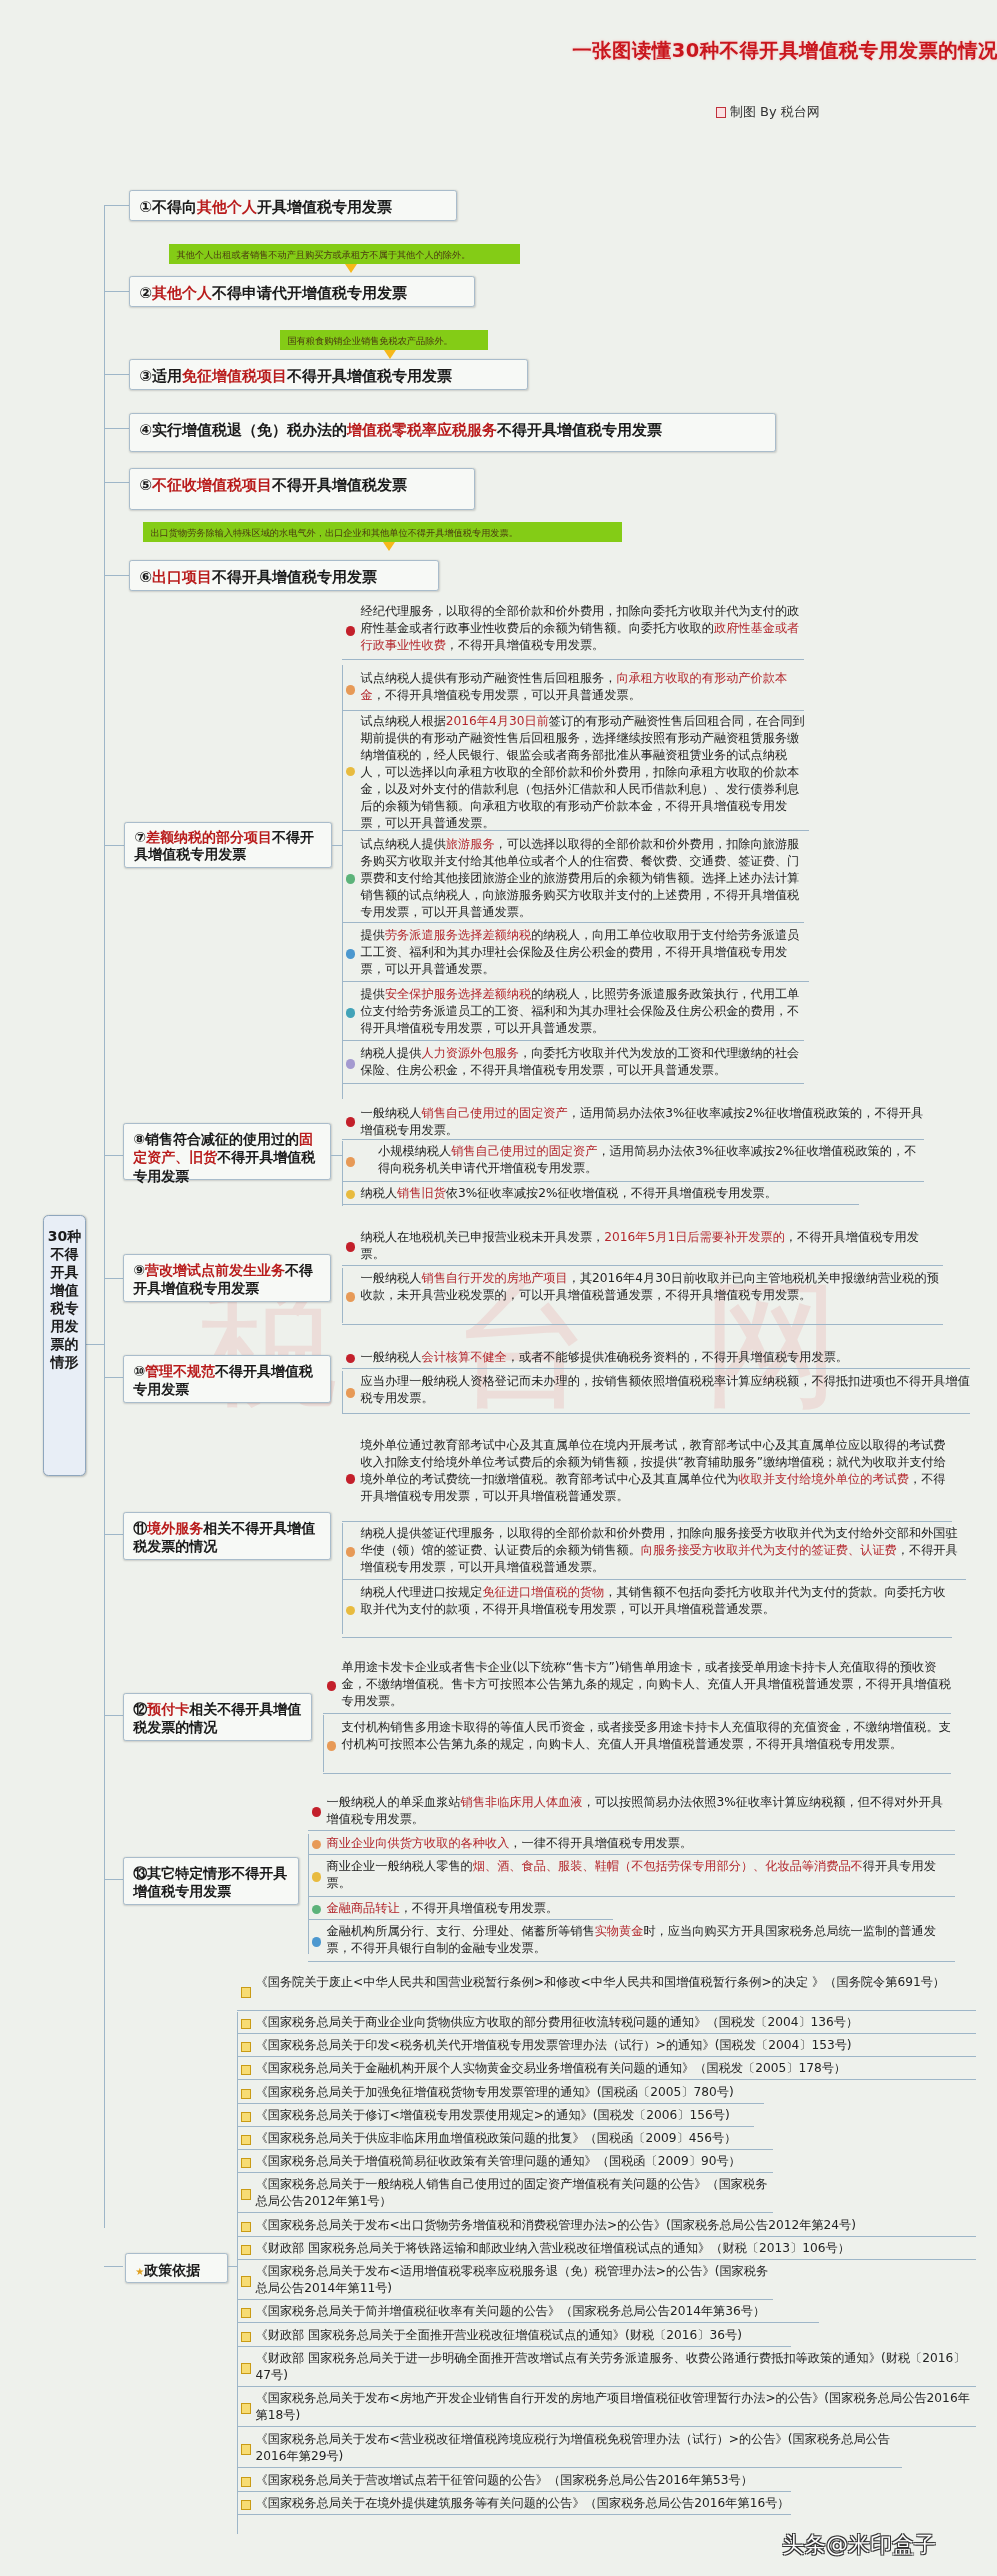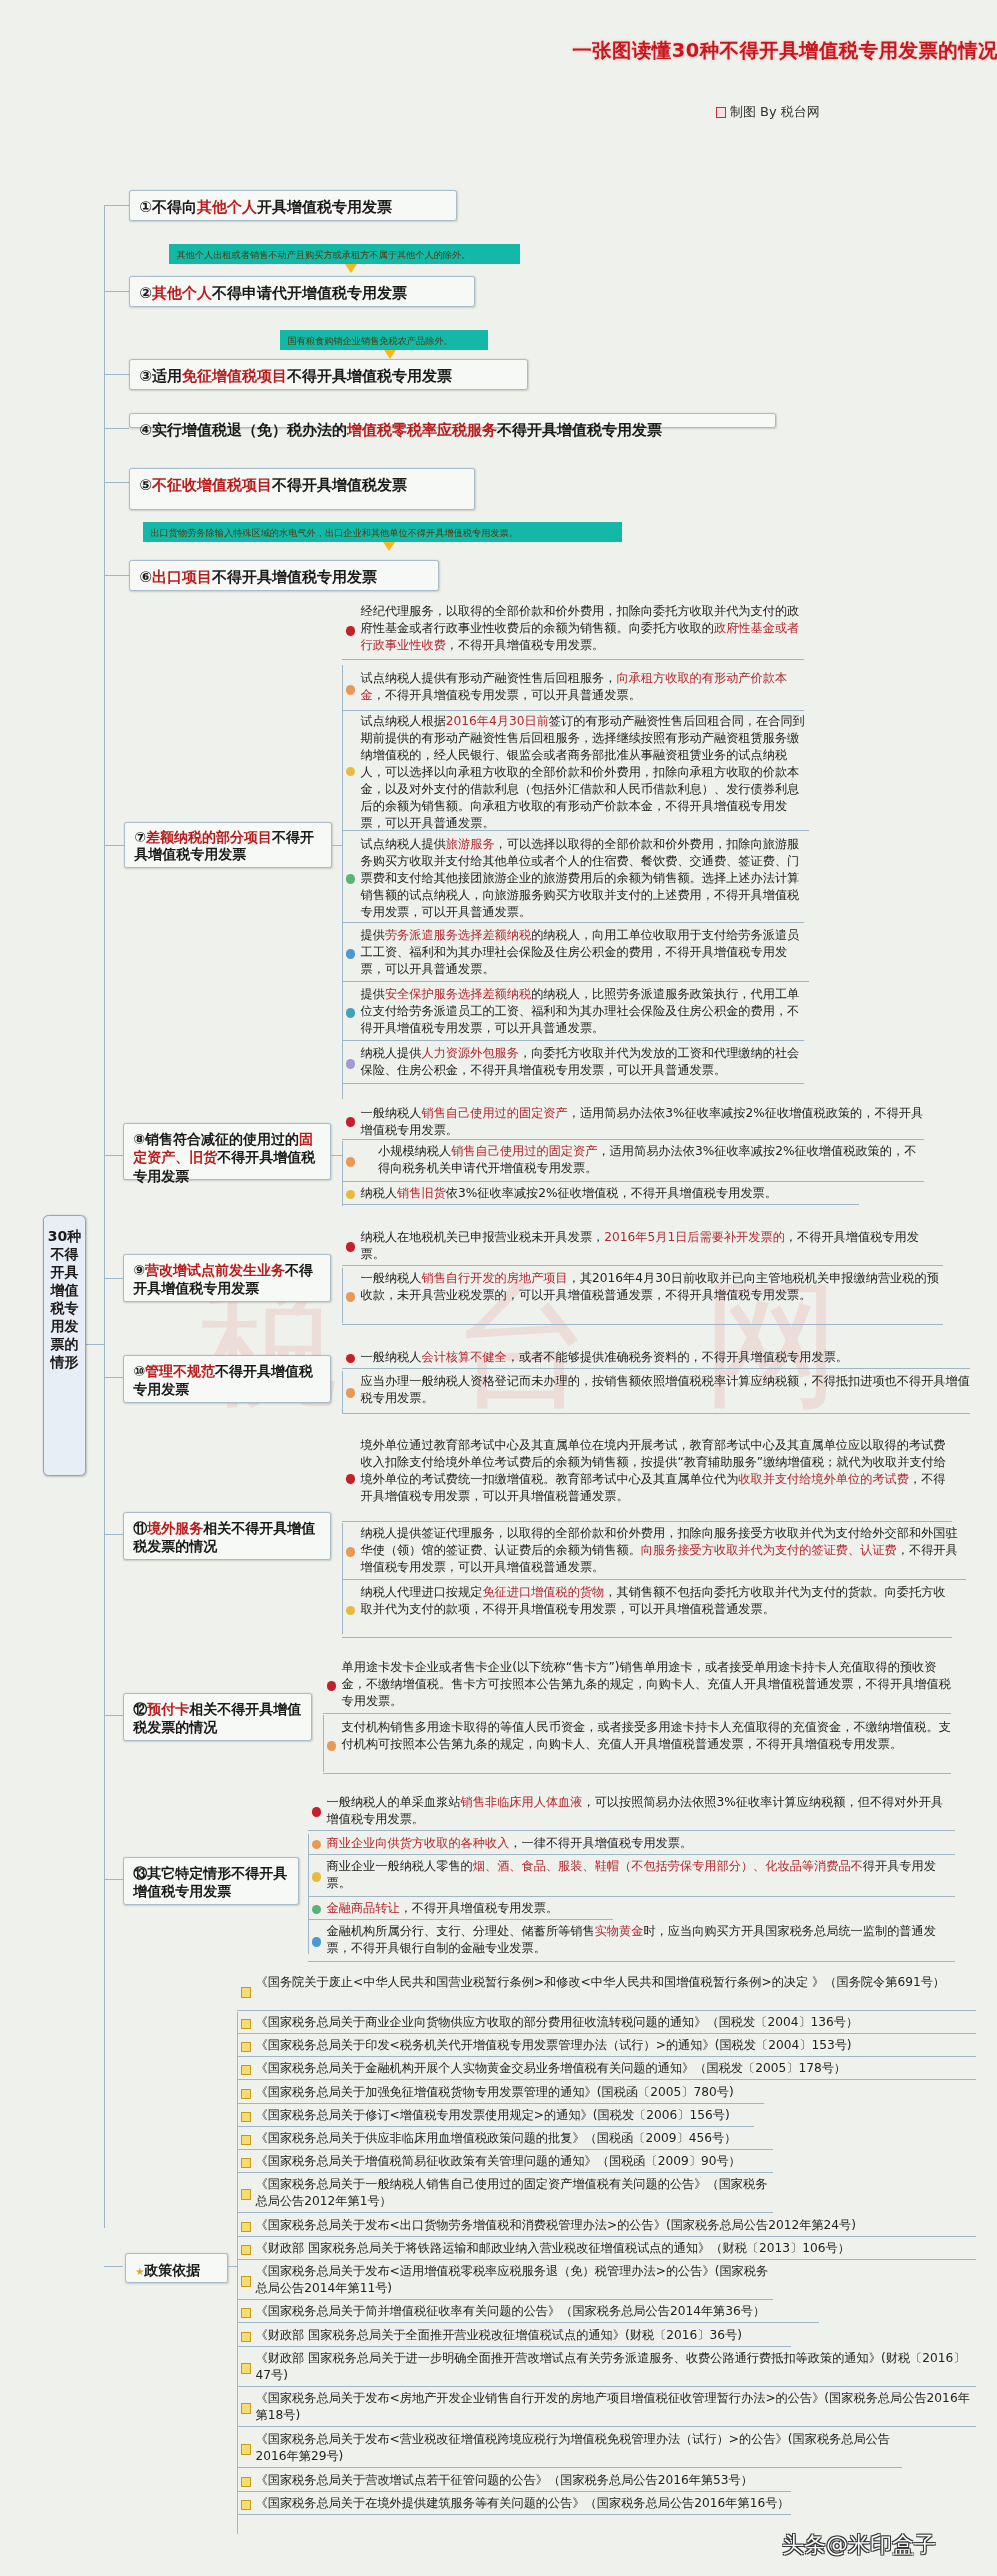--- a/index.html
+++ b/index.html
@@ -10,21 +10,21 @@
     text-shadow:0 0 2.8px #f6b0b0;letter-spacing:0.5px;}
   .credit{left:716px;top:103px;font-size:13px;color:#333;}
   .credit .sq{display:inline-block;width:8.3px;height:8.3px;border:0.9px solid #c0313a;background:#fbe1e3;margin-right:3.7px;vertical-align:middle;}
   .vline{position:absolute;width:0.9px;background:#9eb6c8;}
   .hline{position:absolute;height:0.9px;background:#9eb6c8;}
   .node{position:absolute;background:#f7f9f6;border:0.9px solid #a9bccb;border-radius:2.8px;
     box-shadow:0.9px 0.9px 1.8px rgba(0,0,0,0.15);font-weight:bold;font-size:15px;padding:5.5px 9.2px;box-sizing:border-box;line-height:20.3px;}
   .node .hl{color:#b91c1c;}
   .root{left:43px;top:1215px;width:43px;height:261px;background:#e8eef6;border:0.9px solid #8ea6bd;border-radius:5.5px;
     font-weight:bold;font-size:14px;text-align:center;padding:11px 3.7px;box-sizing:border-box;line-height:18px;box-shadow:0.9px 0.9px 1.8px rgba(0,0,0,0.2);}
-  .callout{position:absolute;background:#14b8a6;font-size:9.2px;color:#4a3a10;padding:3.7px 7.4px;line-height:13px;box-sizing:border-box;}
+  .callout{position:absolute;background:#84cc16;font-size:9.2px;color:#4a3a10;padding:3.7px 7.4px;line-height:13px;box-sizing:border-box;}
   .callout:after{content:"";position:absolute;bottom:-8.3px;left:50%;border-left:6.5px solid transparent;border-right:6.5px solid transparent;border-top:9.2px solid #f6b91a;}
   .leaf{position:absolute;font-size:12.2px;line-height:17px;color:#222;padding-left:18.5px;box-sizing:border-box;
     border-bottom:0.9px solid #9eb6c8;}
   .leaf .hl{color:#b3272d;}
   .bul{position:absolute;left:3.7px;top:50%;width:9.2px;height:9.2px;border-radius:50%;margin-top:-4.6px;}
   .b1{background:#c3202b;} .b2{background:#e79a57;} .b3{background:#e8bb3f;} .b4{background:#5cb37a;}
   .b5{background:#4c98cf;} .b6{background:#42a3b8;} .b7{background:#a49ad0;}
   .pol{position:absolute;font-size:12.2px;line-height:17px;color:#222;padding-left:18.5px;box-sizing:border-box;border-bottom:0.9px solid #9eb6c8;}
   .pol .sqb{position:absolute;left:3.7px;top:50%;margin-top:-4.6px;width:8.3px;height:8.3px;border:0.9px solid #c99b15;background:#f7dc74;}
   .watermark{position:absolute;font-size:139px;color:rgba(220,80,80,0.12);font-family:"DejaVu Serif",serif;}
@@ -50,21 +50,21 @@
 
 <div class="callout" style="left:169px;top:244px;width:351px;">其他个人出租或者销售不动产且购买方或承租方不属于其他个人的除外。</div>
 <div class="hline" style="left:104px;top:291px;width:25px;"></div>
 <div class="node" style="left:129px;top:276px;width:346px;height:31px;"><span>②</span><span class="hl">其他个人</span><span>不得申请代开增值税专用发票</span></div>
 
 <div class="callout" style="left:280px;top:330px;width:208px;">国有粮食购销企业销售免税农产品除外。</div>
 <div class="hline" style="left:104px;top:374px;width:25px;"></div>
 <div class="node" style="left:129px;top:359px;width:399px;height:31px;"><span>③适用</span><span class="hl">免征增值税项目</span><span>不得开具增值税专用发票</span></div>
 
 <div class="hline" style="left:104px;top:428px;width:25px;"></div>
-<div class="node" style="left:129px;top:413px;width:647px;height:15px;"><span>④实行增值税退（免）税办法的</span><span class="hl">增值税零税率应税服务</span><span>不得开具增值税专用发票</span></div>
+<div class="node" style="left:129px;top:413px;width:647px;height:39px;"><span>④实行增值税退（免）税办法的</span><span class="hl">增值税零税率应税服务</span><span>不得开具增值税专用发票</span></div>
 
 <div class="hline" style="left:104px;top:482px;width:25px;"></div>
 <div class="node" style="left:129px;top:468px;width:346px;height:42px;"><span>⑤</span><span class="hl">不征收增值税项目</span><span>不得开具增值税发票</span></div>
 
 <div class="callout" style="left:143px;top:522px;width:479px;">出口货物劳务除输入特殊区域的水电气外，出口企业和其他单位不得开具增值税专用发票。</div>
 <div class="hline" style="left:104px;top:575px;width:25px;"></div>
 <div class="node" style="left:129px;top:560px;width:310px;height:31px;"><span>⑥</span><span class="hl">出口项目</span><span>不得开具增值税专用发票</span></div>
 
 <div class="hline" style="left:104px;top:845px;width:25px;"></div>
 <div class="node" style="left:124px;top:822px;width:208px;height:46px;font-size:14px;line-height:17.6px;"><span>⑦</span><span class="hl">差额纳税的部分项目</span><span>不得开具增值税专用发票</span></div>

